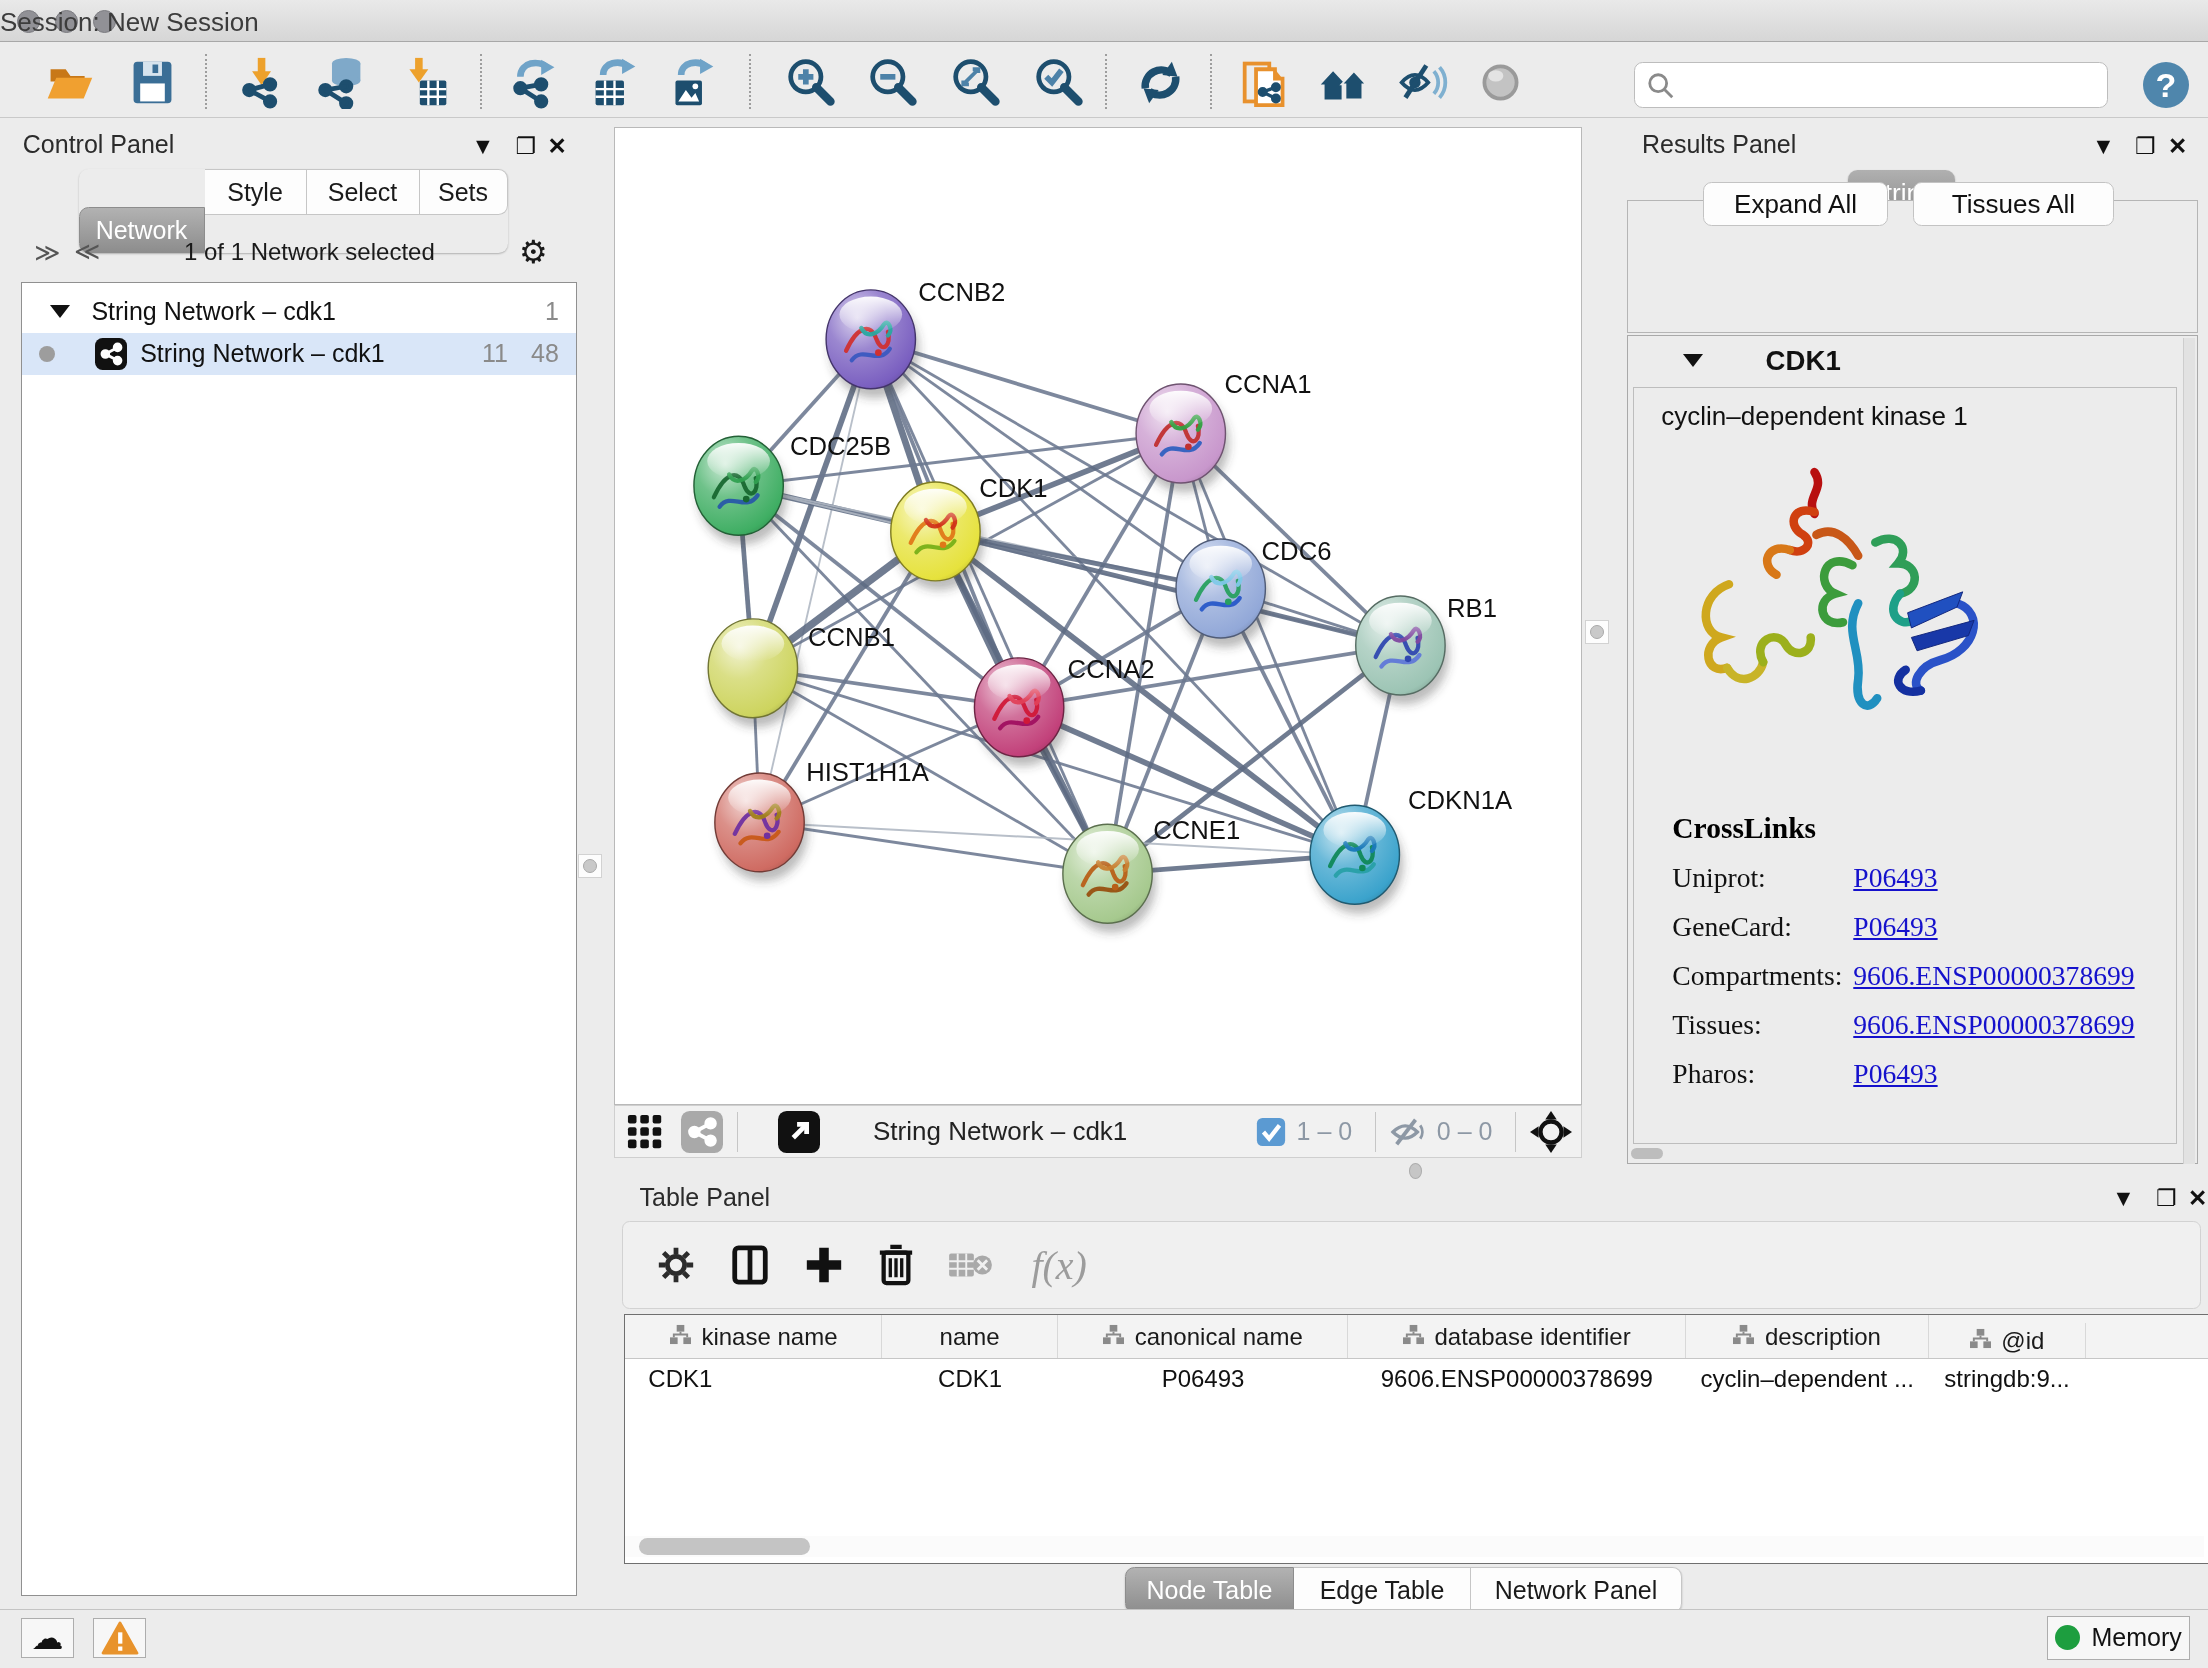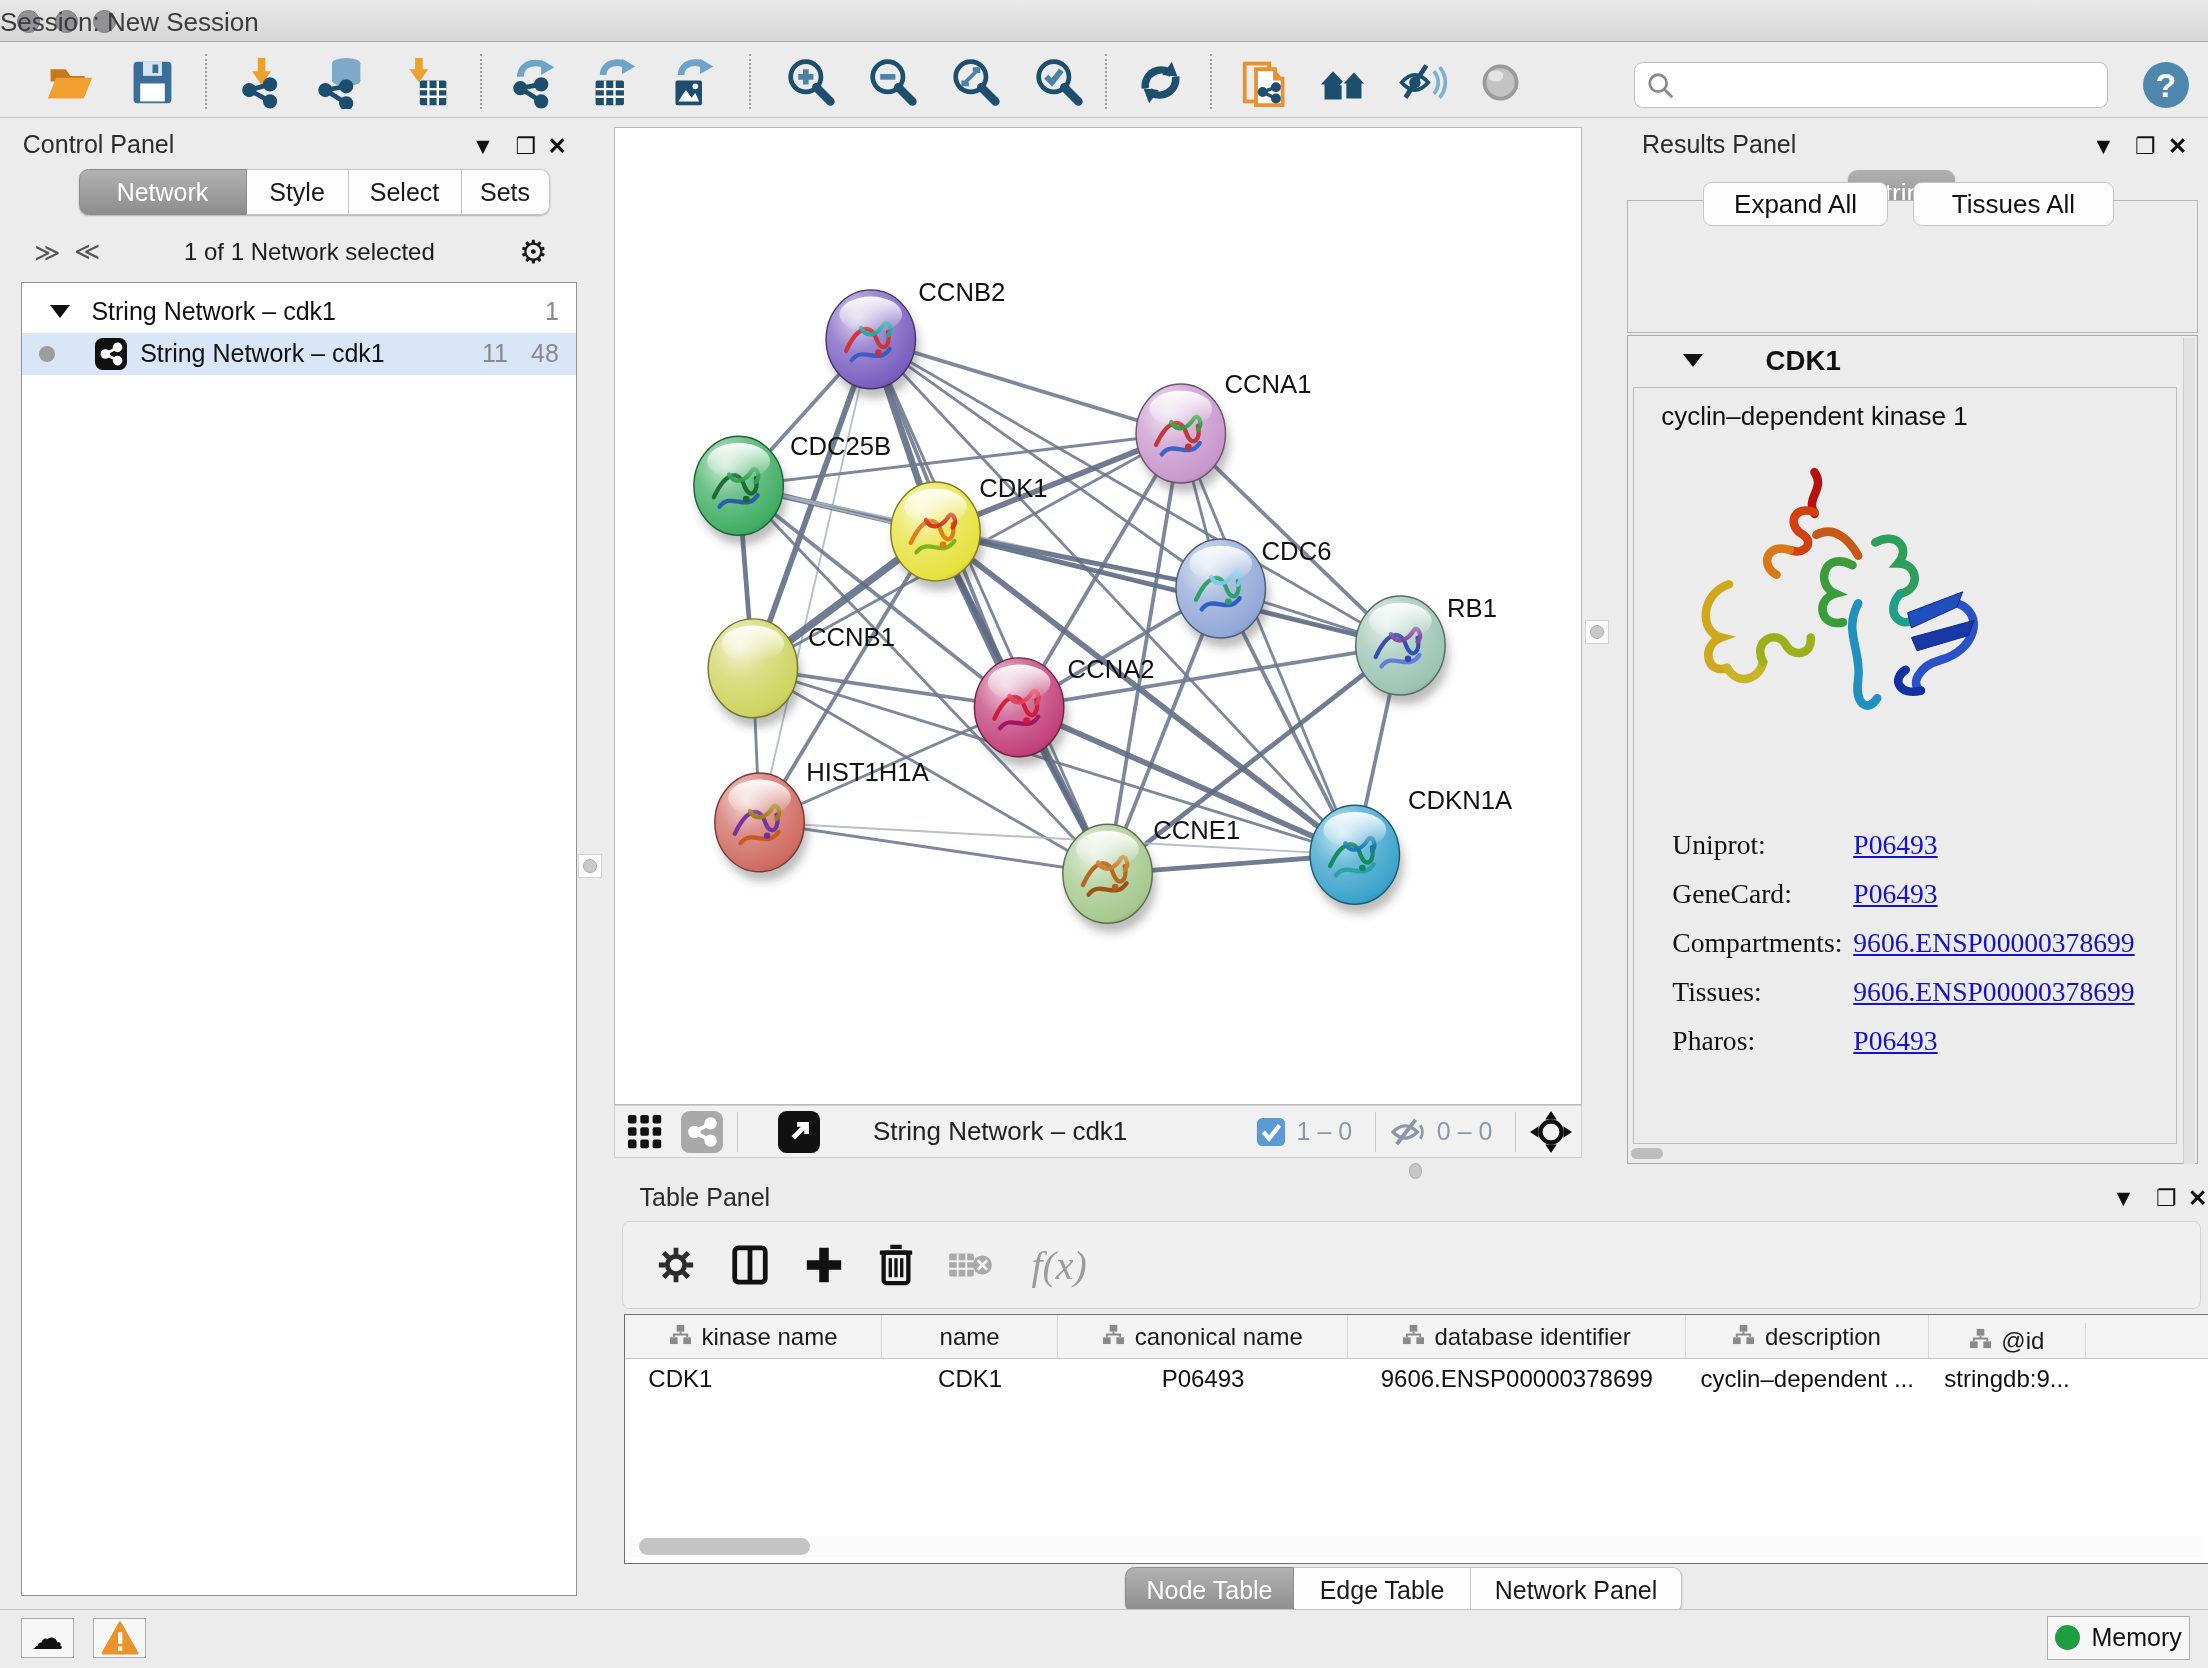--- a/index.html
+++ b/index.html
@@ -258,21 +258,21 @@
     </div>
     <div class="helpbtn">?</div>
   </div>
 
   <div class="control-panel">
     <span class="panel-title" style="position:absolute;left:13.3px;top:7.6px">Control Panel</span>
     <span class="win-ctl" style="left:462px">▼</span>
     <span class="win-ctl" style="left:506px">❐</span>
     <span class="win-ctl" style="left:538px;font-weight:bold">✕</span>
     <div class="seg cp-tabs" id="cp-tabs">
-        <div class="segbtn sel" style="width: 168px;">Network</div>
+        <div class="segbtn sel" style="width: 126px; margin-top: 38px;">Network</div>
         <div class="segbtn" style="width: 102px;">Style</div>
         <div class="segbtn" style="width: 113px;">Select</div>
         <div class="segbtn" style="width: 88px;">Sets</div>
       </div>
     <div class="cp-selbar">
       <span class="chev">≫</span>
       <span class="chev" style="transform:rotate(180deg)">≫</span>
       <span class="cp-summary">1 of 1 Network selected</span>
       <span class="gear-glyph">⚙</span>
     </div>
@@ -652,20 +652,21 @@
             <path d="M300 160 C330 170 320 210 282 220 C260 226 250 246 262 252" stroke="#2a52c8"></path>
             <path d="M262 252 C240 258 230 240 246 230" stroke="#1430a0"></path>
             <path d="M152 88 C170 78 186 92 196 110" stroke="#c85818"></path>
           </g>
           <g stroke="#10247a" stroke-width="1">
             <path d="M248 170 L306 148 L300 164 L252 186 Z" fill="#2050c0"></path>
             <path d="M252 196 L318 178 L312 194 L258 210 Z" fill="#1838a8"></path>
           </g>
         </svg>
         <div class="crosslinks">
+          <div class="cl-title">CrossLinks</div>
           <div id="cl-rows">
               <div class="cl-row">
                 <span class="cl-label">Uniprot:</span>
                 <a class="cl-link" href="#">P06493</a>
               </div>
               <div class="cl-row">
                 <span class="cl-label">GeneCard:</span>
                 <a class="cl-link" href="#">P06493</a>
               </div>
               <div class="cl-row">

